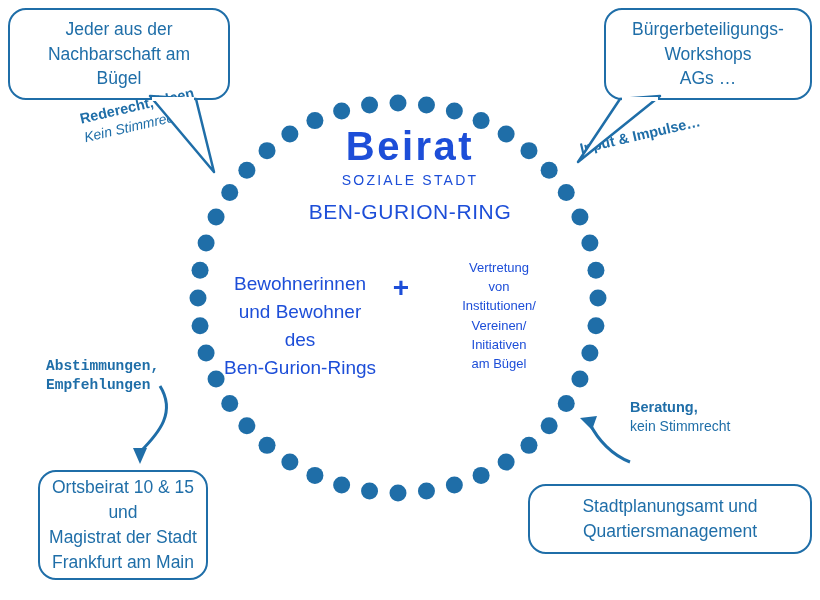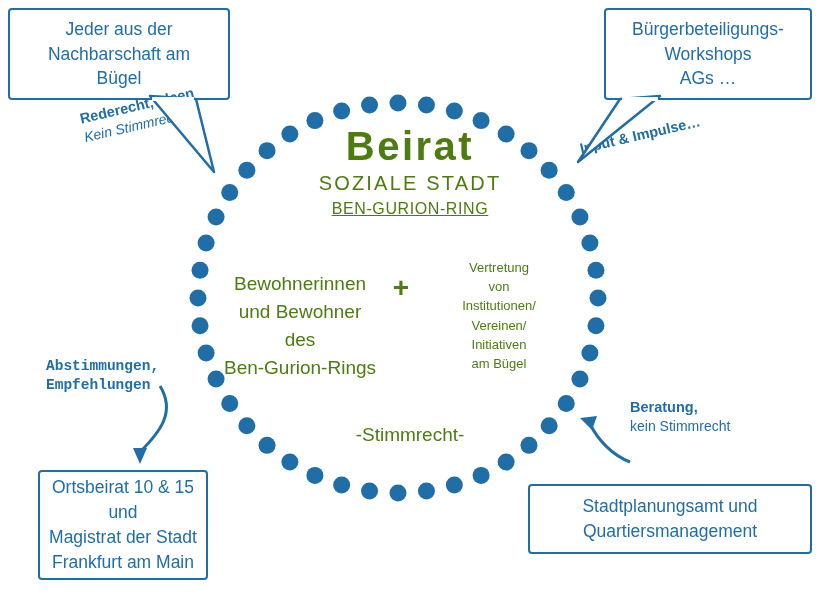--- a/index.html
+++ b/index.html
@@ -15,21 +15,21 @@
     width: 820px;
     height: 600px;
     overflow: hidden;
     background: #ffffff;
   }
   
   .callout {
     position: absolute;
     box-sizing: border-box;
     border: 2.5px solid #1f6ea8;
-    border-radius: 4px;
+    border-radius: 18px;
     background: #ffffff;
     color: #1f6ea8;
     display: flex;
     flex-direction: column;
     align-items: center;
     justify-content: center;
     text-align: center;
     font-size: 17.5px;
     line-height: 1.42;
     z-index: 5;
@@ -75,40 +75,39 @@
     left: 578px; top: 140px;
     transform: rotate(-13deg);
     transform-origin: left top;
   }
   #annot-abstimmungen { left: 46px; top: 357px; font-family: Liberation Mono, monospace; }
   #annot-beratung     { left: 630px; top: 398px; }
 
   
   .center-text {
     position: absolute;
-    color: #4d7c0f;
+    color: #1d4ed8;
     text-align: center;
     z-index: 4;
   }
   #title-beirat {
     left: 255px; top: 124px; width: 310px;
     font-size: 40px;
     font-weight: bold;
     letter-spacing: 2.5px;
   }
   #title-sub1 {
     left: 255px; top: 172px; width: 310px;
-    font-size: 20px;
+    font-size: 14px;
     letter-spacing: 2.2px;
   }
   #title-sub2 {
     left: 255px; top: 200px; width: 310px;
-    font-size: 16px;
+    font-size: 21px;
     letter-spacing: 0.6px;
-    text-decoration: underline;
   }
   #col-left {
     left: 210px; top: 270px; width: 180px;
     font-size: 19px;
     line-height: 1.48;
   }
   #plus-sign {
     left: 386px; top: 272px; width: 30px;
     font-size: 28px;
     font-weight: bold;
@@ -267,14 +266,13 @@
 
   <div class="center-text" id="col-right">
     <div>Vertretung</div>
     <div>von</div>
     <div>Institutionen/</div>
     <div>Vereinen/</div>
     <div>Initiativen</div>
     <div>am Bügel</div>
   </div>
 
-  <div class="center-text" id="stimmrecht">-Stimmrecht-</div>
 </div>
 
 </body></html>

